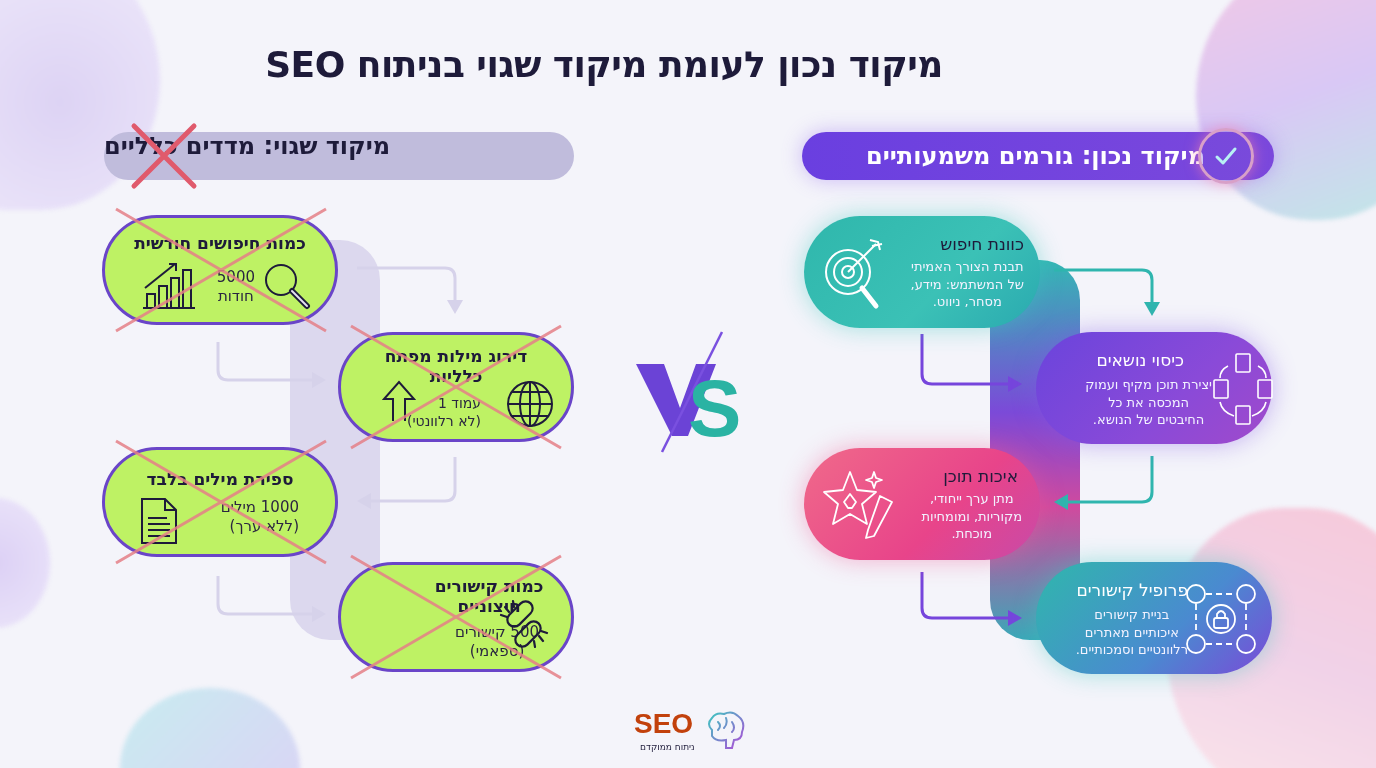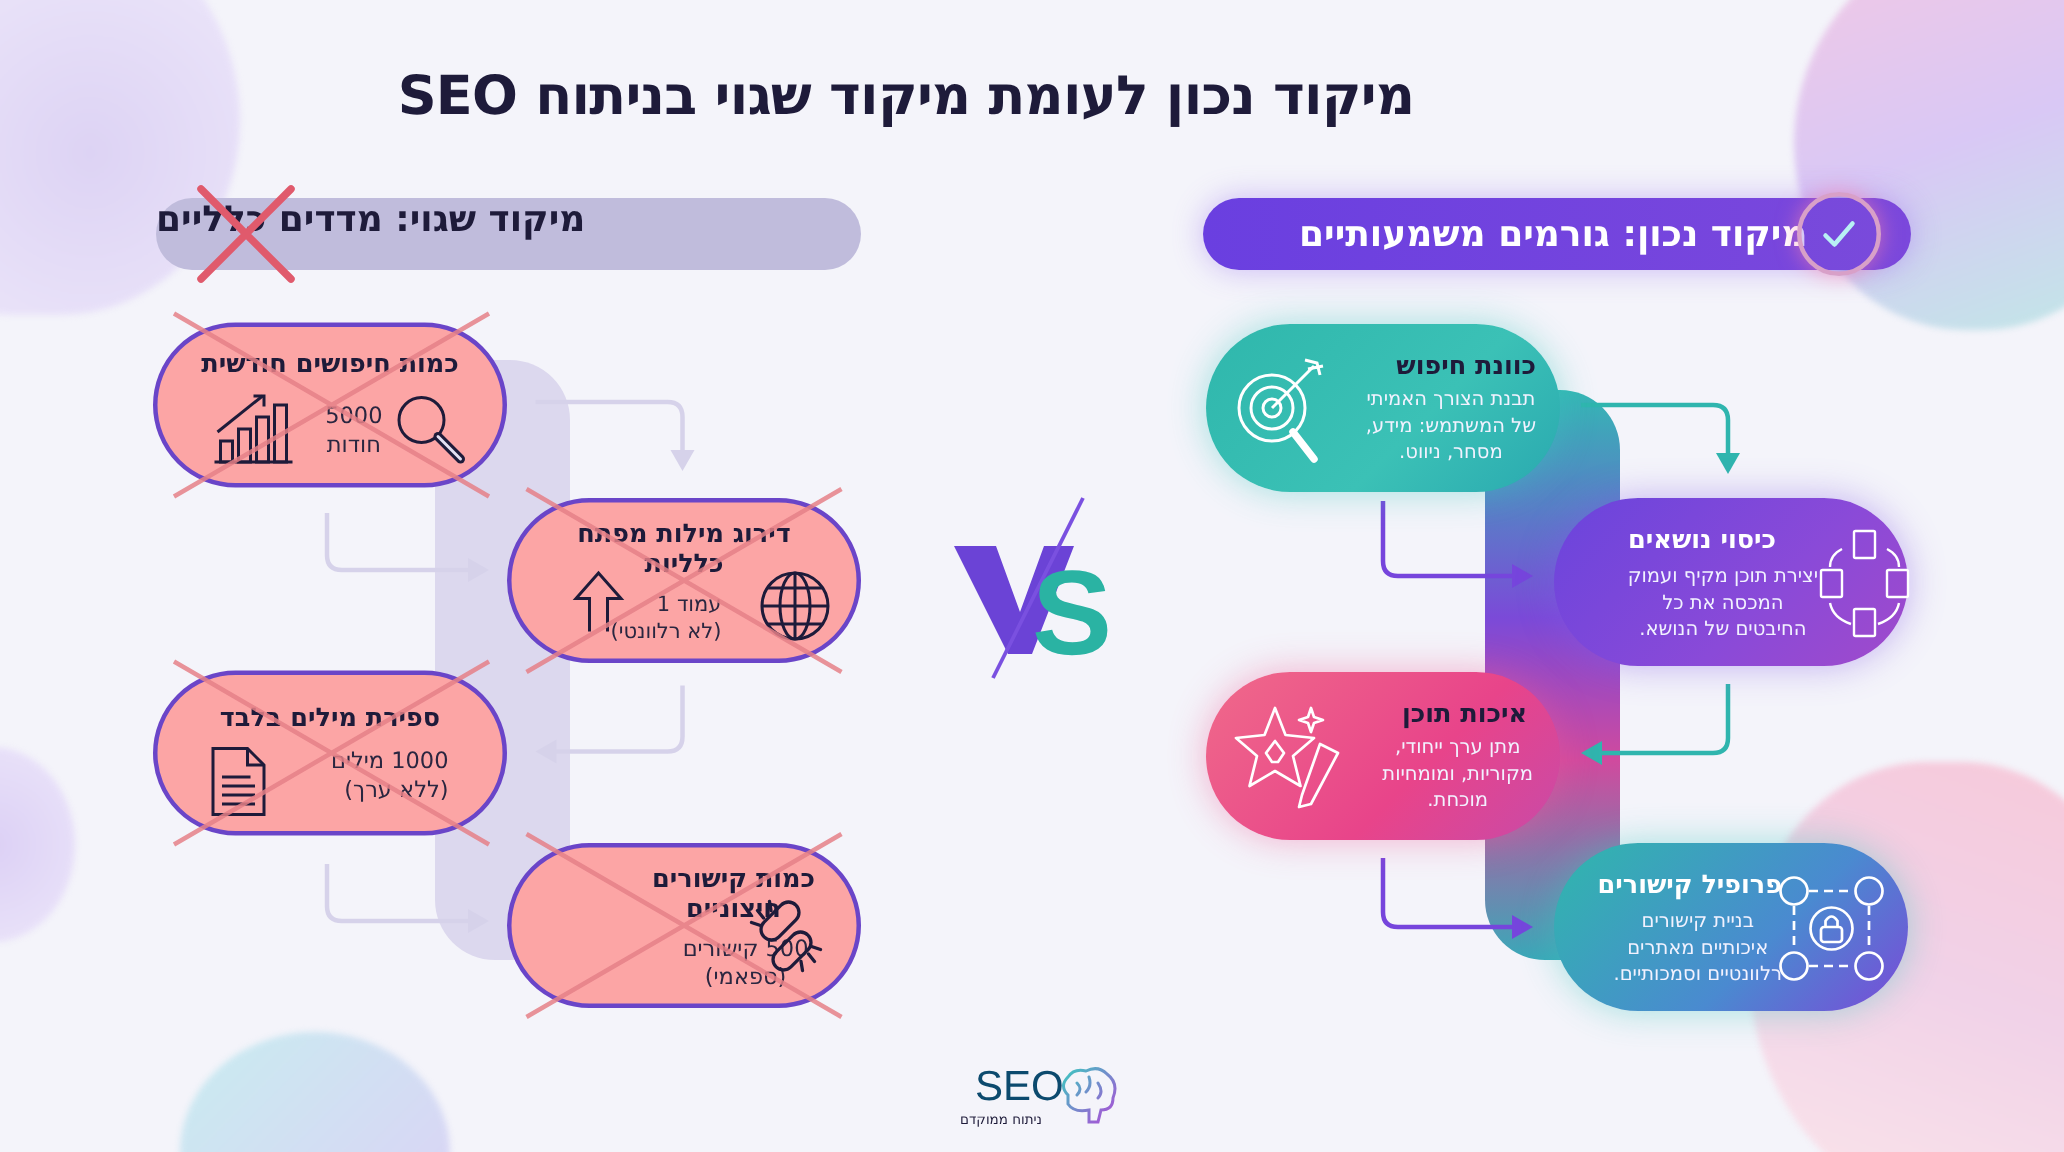--- a/index.html
+++ b/index.html
@@ -14,35 +14,35 @@
   .title{position:absolute;top:44px;left:0;width:1208px;text-align:center;font-size:36px;font-weight:bold;color:#1e1b3a;direction:rtl;letter-spacing:-0.5px}
   .pill-wrong{position:absolute;left:104px;top:132px;width:470px;height:48px;border-radius:24px;background:#c0bcdc;display:flex;align-items:flex-start;justify-content:flex-end;padding-right:100px;direction:rtl}
   .pill-wrong span{font-size:24px;font-weight:bold;color:#1e1b3a}
   .bigx{position:absolute;left:128px;top:120px;width:72px;height:72px}
   .pill-right{position:absolute;left:802px;top:132px;width:472px;height:48px;border-radius:24px;background:linear-gradient(90deg,#6a3fe0,#7b48dc);display:flex;align-items:center;justify-content:flex-start;padding-left:64px;box-shadow:0 0 20px rgba(150,110,240,.45)}
   .pill-right span{font-size:24px;font-weight:bold;color:#fff;direction:rtl}
   .check{position:absolute;left:1198px;top:128px;width:56px;height:56px;border-radius:50%;border:3px solid #d8a0c8;box-shadow:0 0 14px rgba(255,130,170,.6);display:flex;align-items:center;justify-content:center;background:rgba(120,80,220,.3)}
   .check svg{width:30px;height:30px}
   
   .spine{position:absolute;left:290px;top:240px;width:90px;height:400px;background:#dcd8ee;border-radius:40px}
-  .card-w{position:absolute;width:236px;height:110px;border-radius:55px;border:3px solid #6a45c8;background:#fca5a5;direction:rtl}
+  .card-w{position:absolute;width:236px;height:110px;border-radius:55px;border:3px solid #6a45c8;background:#bef264;direction:rtl}
   .card-w .t{position:absolute;top:16px;right:22px;left:22px;text-align:center;font-size:17px;font-weight:bold;color:#1e1b3a;line-height:1.15}
   .card-w .v{position:absolute;font-size:15px;color:#2a2640;text-align:right;line-height:1.25}
   .card-w .ic{position:absolute}
   .xcross{position:absolute;pointer-events:none}
   .arr-w{position:absolute}
   
   .spine-r{position:absolute;left:990px;top:260px;width:90px;height:380px;background:linear-gradient(180deg,#34b7b4,#7b4ad8 40%,#d04a9e 65%,#3aa8b8 100%);border-radius:40px}
   .card-r{position:absolute;width:236px;height:112px;border-radius:56px;color:#fff;direction:rtl}
-  .card-r .t{position:absolute;font-size:17px;font-weight:bold;color:#1e1b3a;text-align:right}
+  .card-r .t{position:absolute;font-size:17px;font-weight:normal;color:#1e1b3a;text-align:right}
   .card-r .d{position:absolute;font-size:13px;line-height:1.35;text-align:center;color:#f2f2ff}
   .card-r .ic{position:absolute}
   .vs{position:absolute;left:632px;top:316px;width:120px;height:140px}
   .logo{position:absolute;left:634px;top:708px;width:120px;height:50px}
-  .logo .seo{position:absolute;left:16px;top:0;font-size:28px;font-weight:normal;color:#0c4a6e;font-family:"Liberation Sans",sans-serif}
+  .logo .seo{position:absolute;left:0;top:0;font-size:28px;font-weight:bold;color:#c2410c;font-family:"Liberation Sans",sans-serif}
   .logo .sub{position:absolute;left:6px;top:34px;font-size:9px;color:#1e1b3a;direction:rtl}
   .logo svg{position:absolute;left:70px;top:2px}
 </style>
 </head>
 <body>
 
 <div class="blob b1"></div>
 <div class="blob b2"></div>
 <div class="blob b3"></div>
 <div class="blob b4"></div>

